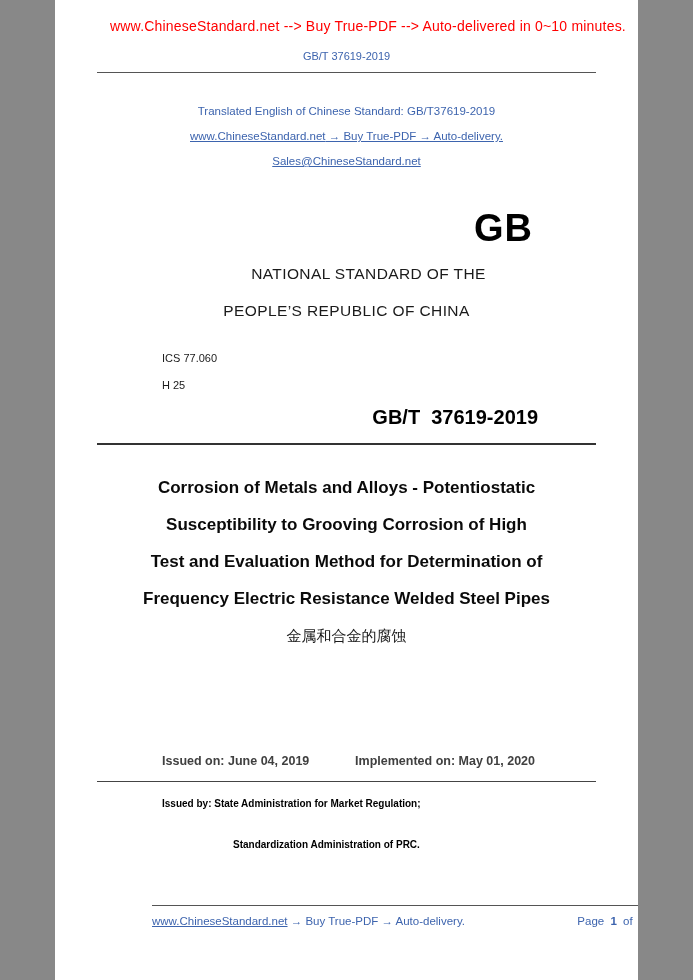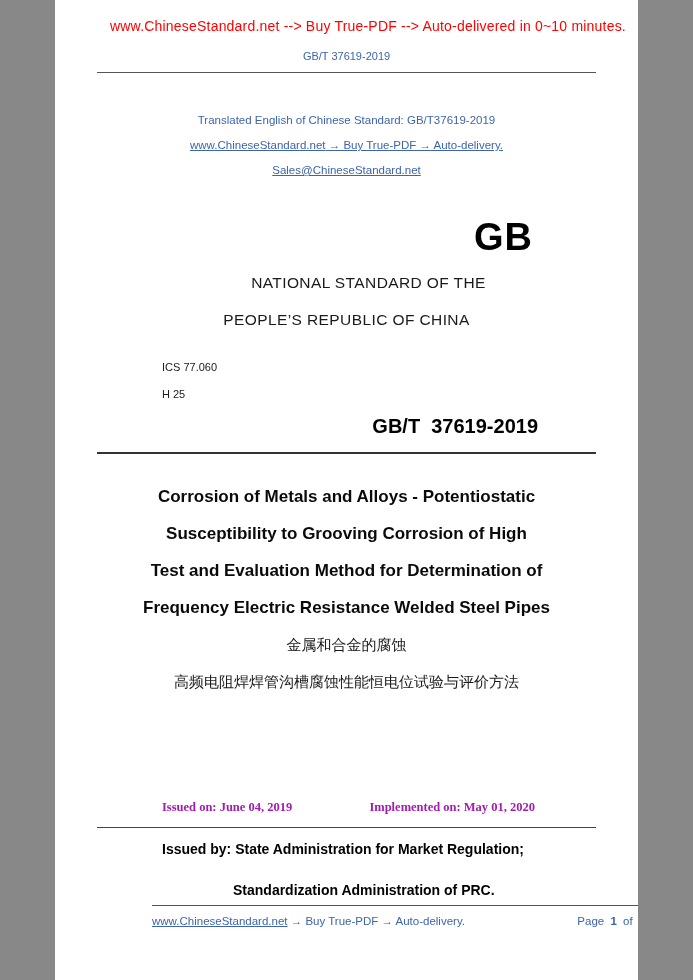--- a/index.html
+++ b/index.html
@@ -37,21 +37,21 @@
     height: 0;
   }
   .rule-thick { border-top: 2px solid #333; margin-top: 13px; }
   .rule-dates { border-top: 1.5px solid #444; margin-top: 12px; }
   .intro-line {
     text-align: center;
     font-size: 11.5px;
     line-height: 14px;
     color: var(--link-blue, #3d64ae);
   }
-  .intro-line.first { margin-top: 40px; }
+  .intro-line.first { margin-top: 31px; }
   .intro-line + .intro-line { margin-top: 11px; }
   .u { text-decoration: underline; }
   a.doc-link { color: inherit; cursor: pointer; }
   .gb-logo {
     margin-top: 40px;
     padding-right: 105px;
     text-align: right;
     font-size: 38px;
     line-height: 40px;
     font-weight: 700;
@@ -101,26 +101,25 @@
     color: #1a1a1a;
   }
   .dates-row {
     margin-top: 100px;
     padding: 0 103px 0 107px;
     display: flex;
     justify-content: space-between;
     font-size: 12.5px;
     line-height: 15px;
     font-weight: 700;
-    color: #a21caf;
-    font-family: Liberation Serif, serif;
+    color: #404040;
   }
   .issuer-line {
     margin-left: 107px;
-    font-size: 14px;
+    font-size: 10px;
     line-height: 15px;
     font-weight: 700;
     color: #000;
   }
   .issuer-line.first { margin-top: 14px; }
   .issuer-line.second { margin-top: 26px; margin-left: 178px; }
   .footer {
     position: absolute;
     left: 97px;
     top: 905px;
@@ -170,21 +169,20 @@
   <div class="std-number">GB/T  37619-2019</div>
 
   <hr class="rule rule-thick">
 
   <div class="title-block">
     <div class="title-en">Corrosion of Metals and Alloys - Potentiostatic</div>
     <div class="title-en">Susceptibility to Grooving Corrosion of High</div>
     <div class="title-en">Test and Evaluation Method for Determination of</div>
     <div class="title-en">Frequency Electric Resistance Welded Steel Pipes</div>
     <div class="title-zh">金属和合金的腐蚀</div>
-    <div class="title-zh">高频电阻焊焊管沟槽腐蚀性能恒电位试验与评价方法</div>
   </div>
 
   <div class="dates-row">
     <span>Issued on: June 04, 2019</span>
     <span>Implemented on: May 01, 2020</span>
   </div>
 
   <hr class="rule rule-dates">
 
   <div class="issuer-line first">Issued by: State Administration for Market Regulation;</div>

